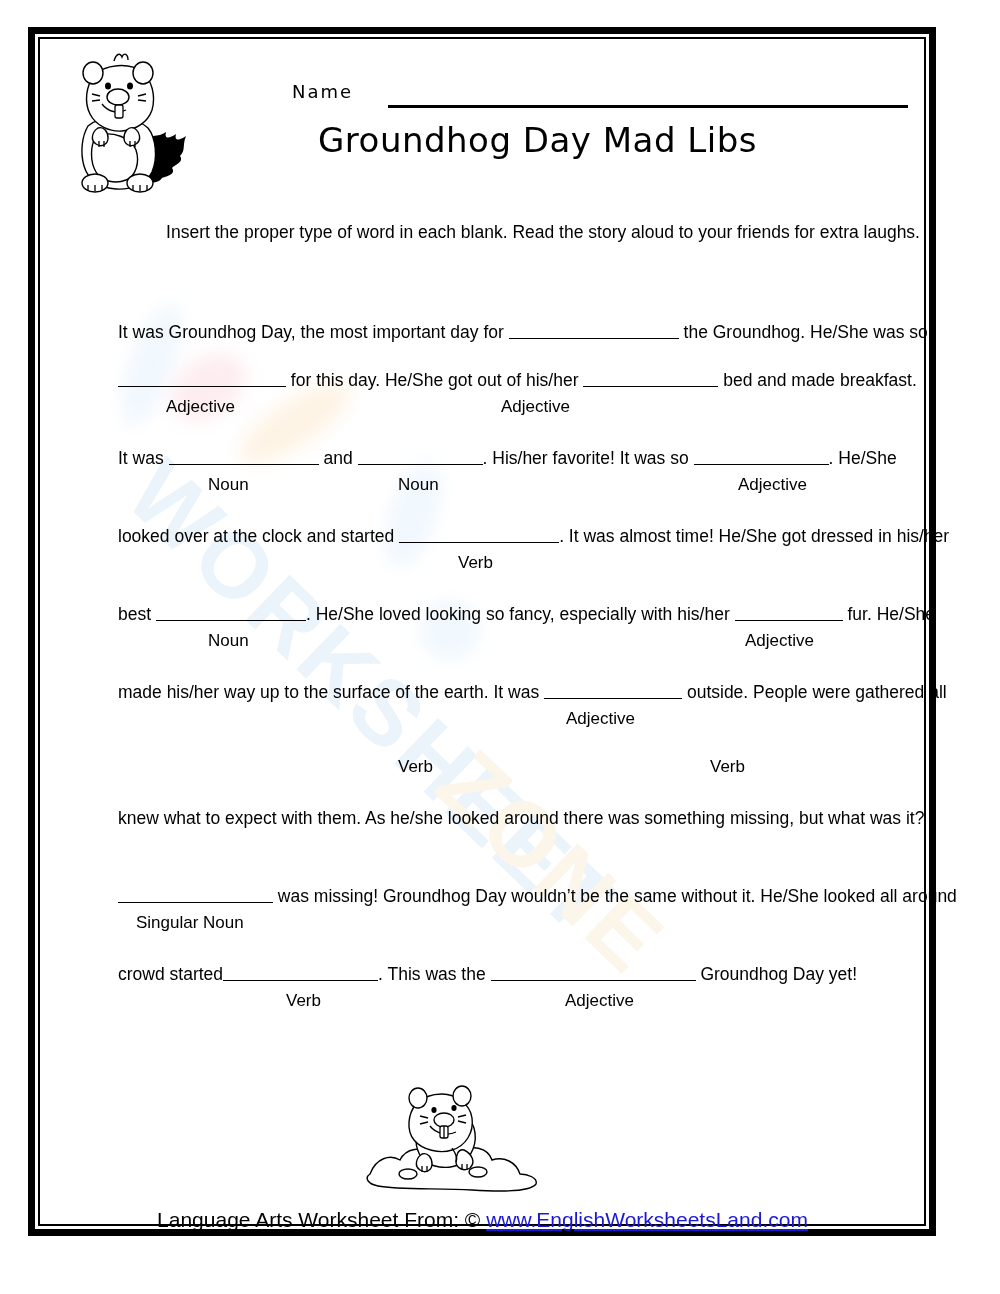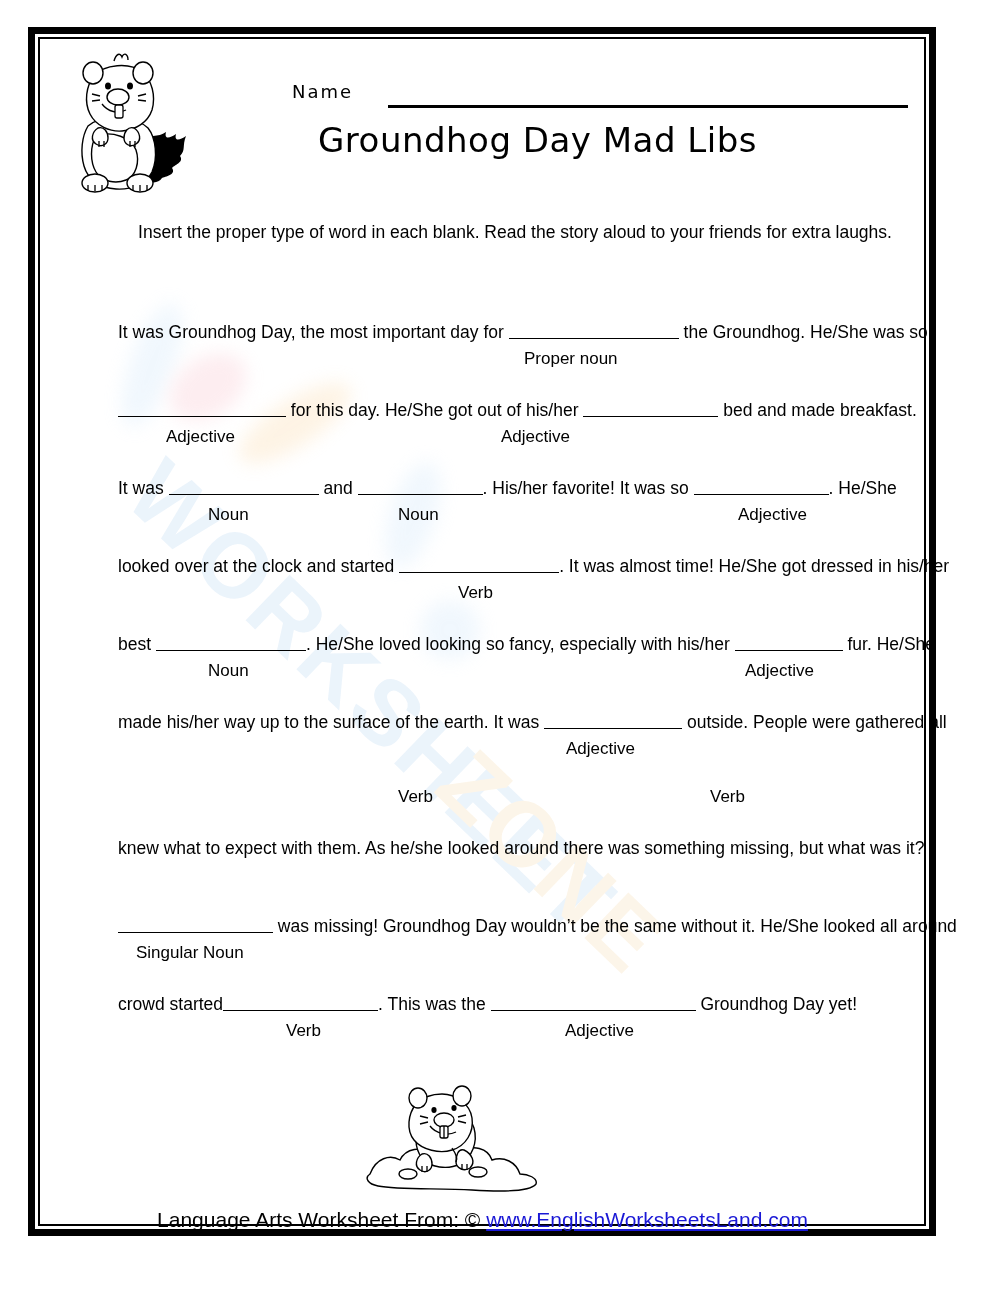--- a/index.html
+++ b/index.html
@@ -138,24 +138,24 @@
     top: 120px;
     width: 600px;
     font-size: 34px;
     letter-spacing: 0.5px;
     white-space: nowrap;
   }
 
   
   #instruction {
     position: absolute;
-    left: 100px;
+    left: 90px;
     top: 220px;
     width: 830px;
-    text-align: center;
+    text-align: right;
     font-size: 17.5px;
     line-height: 24px;
   }
 
   
   #story {
     position: absolute;
     left: 118px;
     top: 296px;
     width: 820px;
@@ -288,23 +288,20 @@
   </div>
 
   <div id="worksheet-title" class="title-font">Groundhog Day Mad Libs</div>
 
   <div id="instruction">Insert the proper type of word in each blank. Read the story aloud to your friends for extra laughs.</div>
 
   <div id="story">
 
     <div class="story-block">
       <div class="story-line"><span>It was Groundhog Day, the most important day for </span><span class="blank" style="width:170px"></span><span> the Groundhog.  He/She was so</span></div>
-      <div class="hint-line">
-          <span class="hint" style="left:406px">Proper noun</span>
-        </div>
     </div>
 
     <div class="story-block" style="margin-top:18px">
       <div class="story-line"><span class="blank" style="width:168px"></span><span> for this day.  He/She got out of his/her </span><span class="blank" style="width:135px"></span><span> bed and made breakfast.</span></div>
       <div class="hint-line">
         <span class="hint" style="left:48px">Adjective</span>
         <span class="hint" style="left:383px">Adjective</span>
       </div>
     </div>
 

